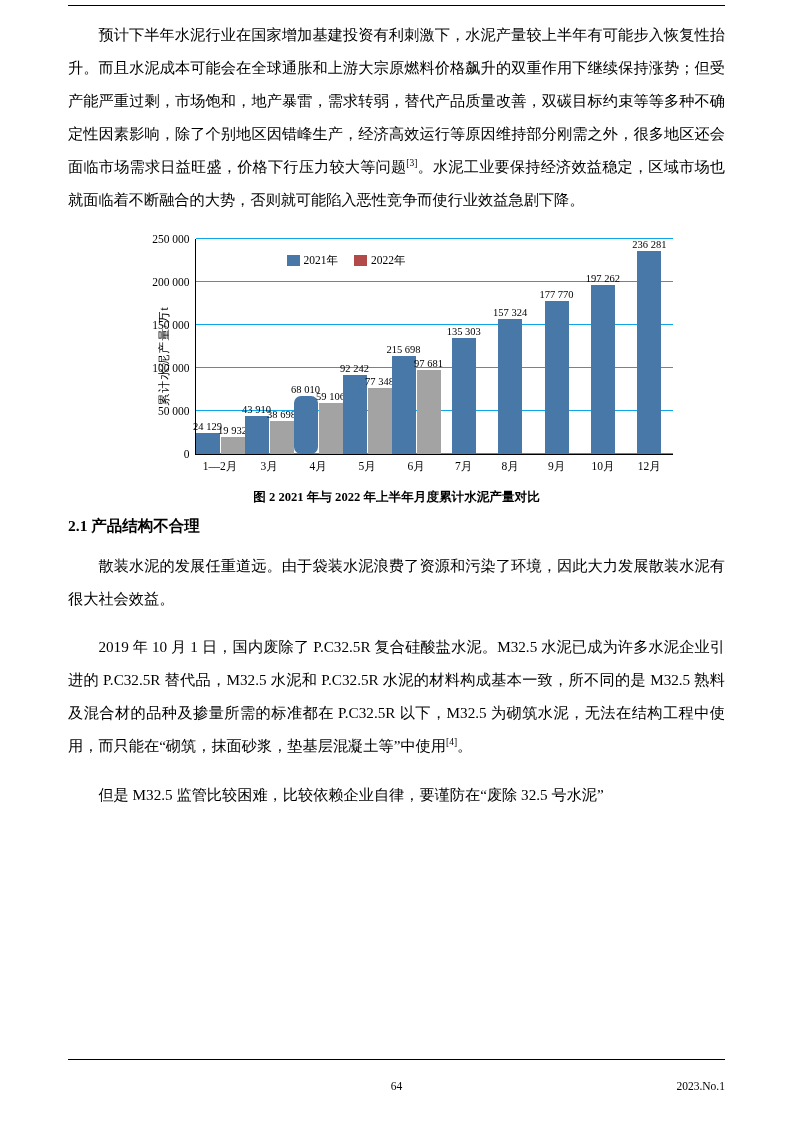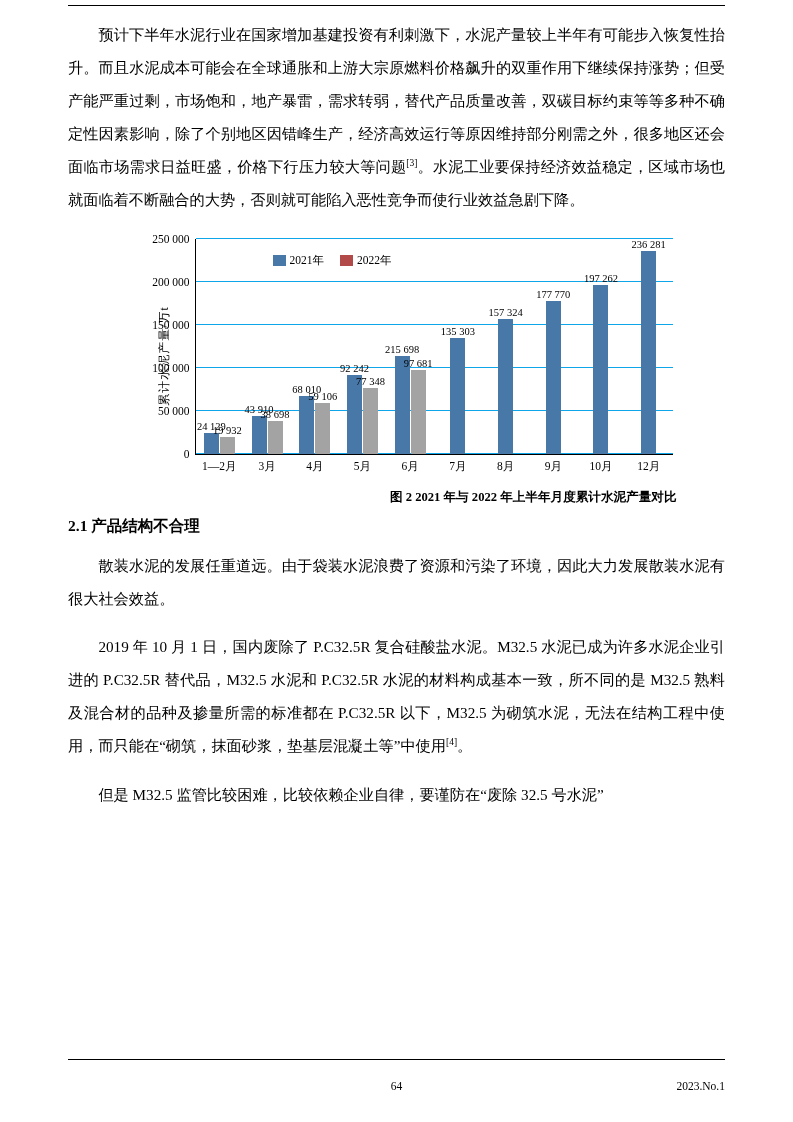--- a/index.html
+++ b/index.html
@@ -102,21 +102,21 @@
   .group {
     display: flex;
     align-items: flex-end;
     justify-content: center;
     height: 100%;
     flex: 1;
     position: relative;
     gap: 1px;
   }
   .bar {
-    width: 15px;
+    width: 24px;
     position: relative;
   }
   .bar.s1 { background: #4878a8; }
   .bar.s2 { background: #a3a3a3; }
   .bar .val {
     position: absolute;
     bottom: 100%;
     left: 50%;
     transform: translateX(-50%);
     font-size: 10.5px;
@@ -128,33 +128,33 @@
     position: absolute;
     top: 100%;
     left: 50%;
     transform: translateX(-50%);
     margin-top: 5px;
     font-size: 11.5px;
     white-space: nowrap;
   }
   .legend {
     position: absolute;
-    left: 156px;
+    left: 170px;
     top: 22px;
     display: flex;
     gap: 16px;
     font-size: 11.5px;
     align-items: center;
   }
   .legend .item { display: flex; align-items: center; gap: 4px; }
   .legend .swatch { width: 13px; height: 11px; display: inline-block; }
   .sw1 { background: #4878a8; }
   .sw2 { background: #b24a4a; }
   .fig-caption {
-    text-align: right;
+    text-align: center;
     font-size: 12.6px;
     font-weight: bold;
     margin-top: 8px;
   }
   
   h2.sec {
     font-size: 16.5px;
     font-weight: bold;
     margin: 14px 0 6px 0;
   }
@@ -240,21 +240,21 @@
             <div class="group">
               <div class="bar s1" style="height: 17.564%;">
                 <span class="val">43 910</span>
               </div>
               <div class="bar s2" style="height: 15.4792%;">
                 <span class="val">38 698</span>
               </div>
               <span class="xtick">3月</span>
             </div>
             <div class="group">
-              <div class="bar s1" style="height: 27.204%;">
+              <div class="bar s1" style="height: 27.204%; border-radius: 7px;">
                 <span class="val">68 010</span>
               </div>
               <div class="bar s2" style="height: 23.6424%;">
                 <span class="val">59 106</span>
               </div>
               <span class="xtick">4月</span>
             </div>
             <div class="group">
               <div class="bar s1" style="height: 36.8968%;">
                 <span class="val">92 242</span>

